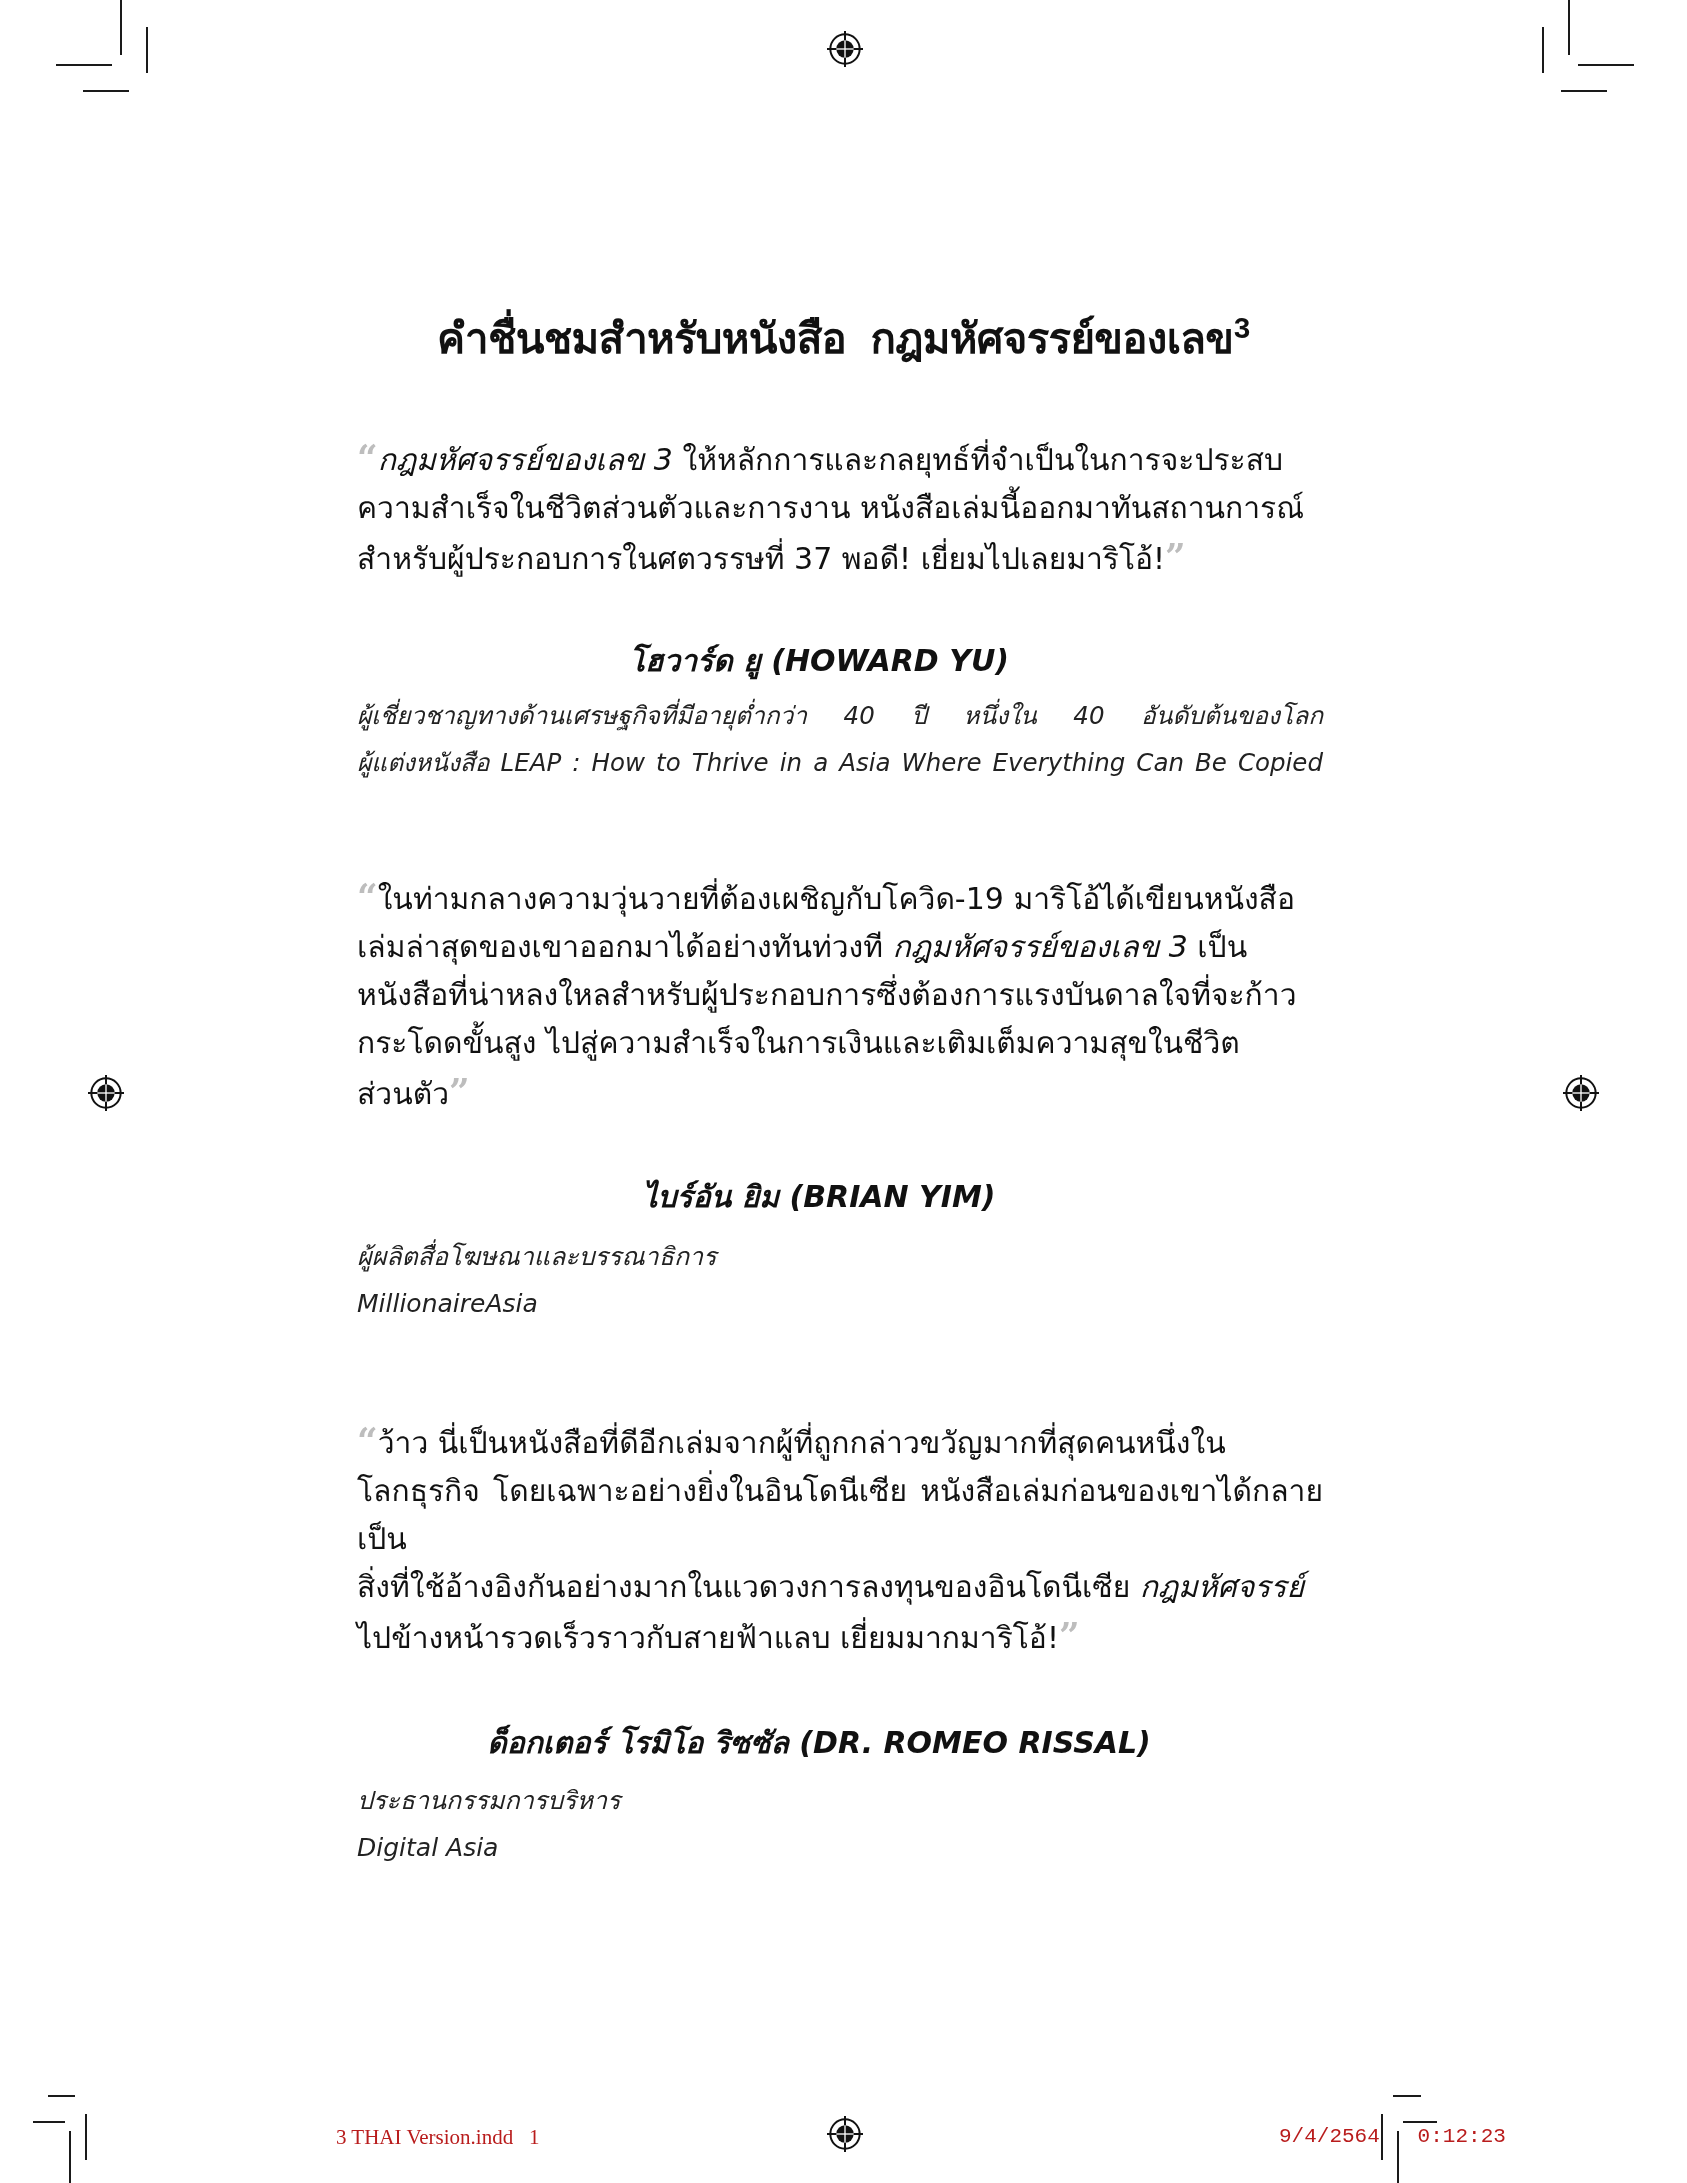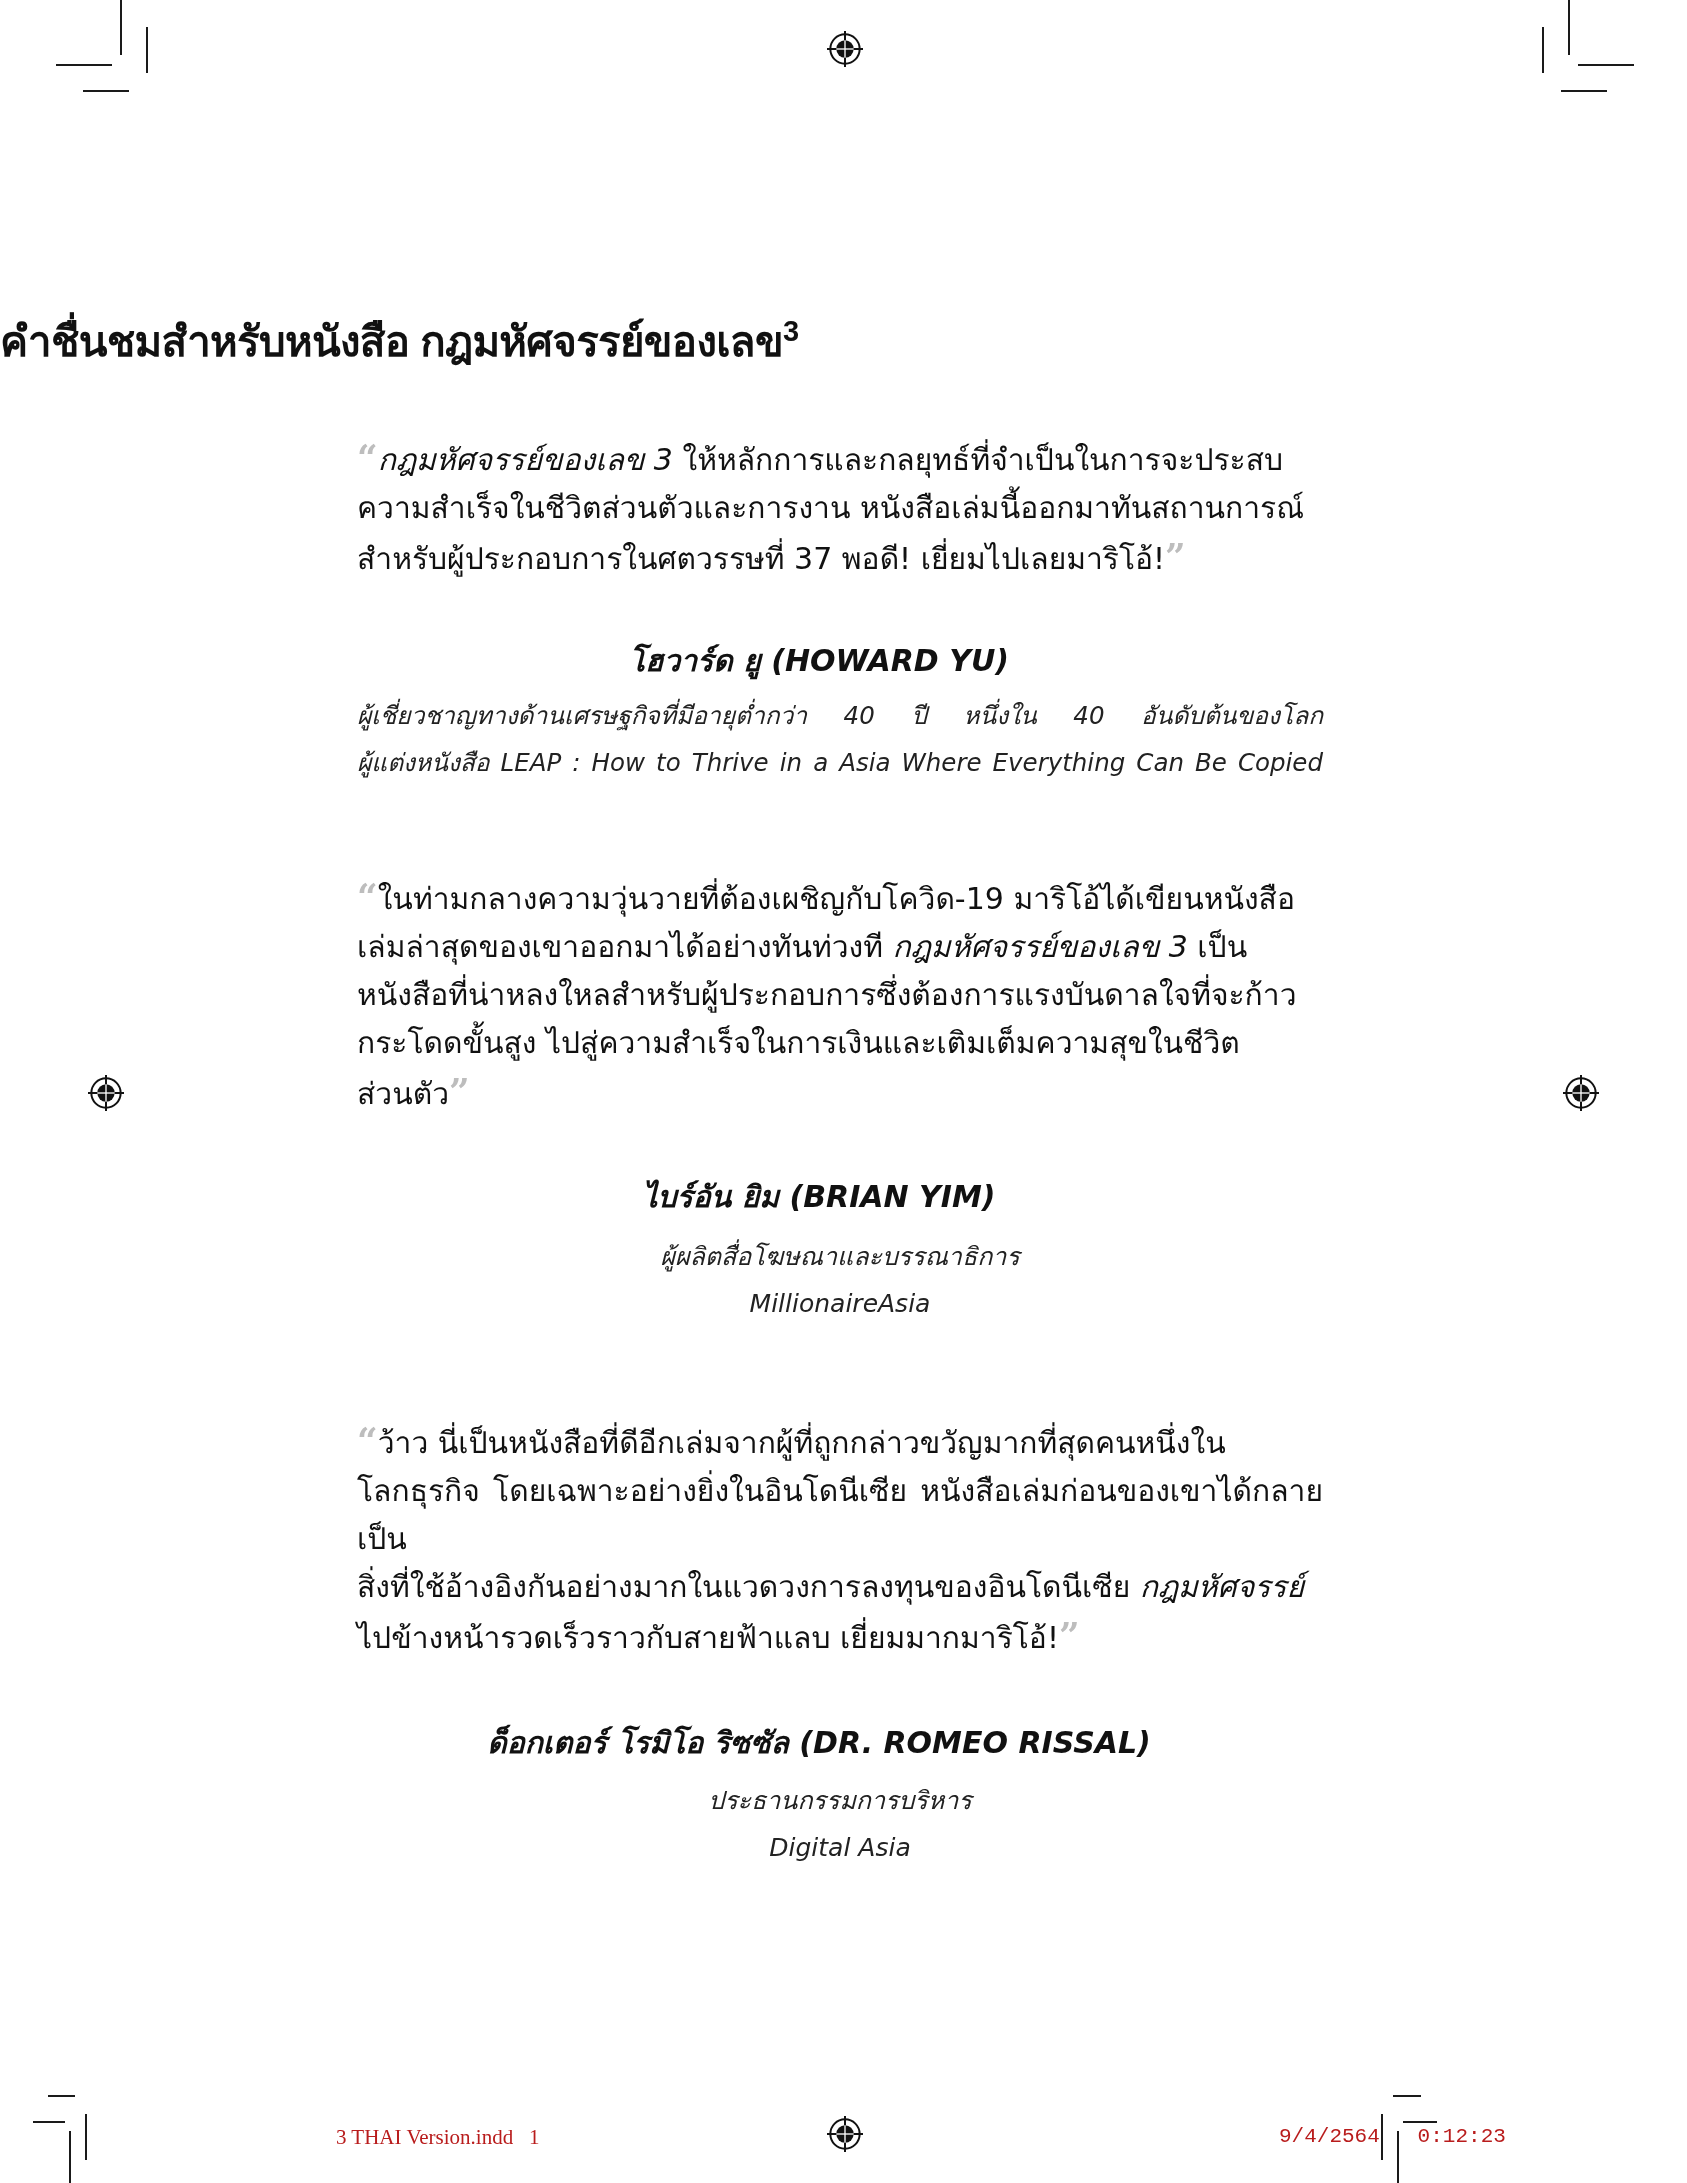--- a/index.html
+++ b/index.html
@@ -1,38 +1,38 @@
 <!DOCTYPE html>
 <html style="font-size:10.6px"><head>
 <meta charset="utf-8">
 <style>
   html, body { margin: 0; padding: 0; background: #ffffff; }
   body { width: 1687px; height: 2183px; position: relative; overflow: hidden; color: #111; }
   .mark { position: absolute; background: #1a1a1a; }
   .reg { position: absolute; width: 40px; height: 40px; }
   .page-title {
-    position: absolute; left: 0; width: 1687px; top: 301px; 
-    font-family: Liberation Sans, sans-serif; font-size: 42px; line-height: 60px; color: #111;
+    position: absolute; left: 0; width: 1687px; top: 301px; text-align: center;
+    font-family: Liberation Mono, monospace; font-size: 42px; line-height: 60px; color: #111;
     letter-spacing: -0.7px;
   }
   .page-title .t-bold { font-weight: bold; }
   .page-title sup { font-size: 29px; vertical-align: 14.6px; font-weight: bold; }
   .quote {
     position: absolute; left: 357px; width: 966px;
     font-family: "DejaVu Sans", sans-serif; font-size: 30px; line-height: 48px;
     text-align: justify; text-align-last: left; color: #111;
   }
   .quote .qm { color: #bdbdbd; font-family: "DejaVu Serif", serif; font-weight: bold; font-size: 36px; }
   .quote .book { font-style: italic; }
   .author {
     position: absolute; left: 336px; width: 966px; text-align: center;
     font-family: "DejaVu Sans", sans-serif; font-style: italic; font-weight: bold; font-size: 30px; line-height: 46px;
   }
   .role {
-    position: absolute; left: 357px; width: 966px; text-align: center;
+    position: absolute; left: 357px; width: 966px; 
     font-family: "DejaVu Sans", sans-serif; font-style: italic; font-size: 25px; line-height: 42px; color: #222;
   }
   .role.justify { text-align: justify; text-align-last: justify; font-size: 24.5px; }
   .slug { position: absolute; font-family: "Liberation Serif", serif; font-size: 21px; color: #b91c1c; }
 </style>
 </head>
 <body>
 
 <div class="mark" style="left:120px;top:0;width:2px;height:55px;"></div>
 <div class="mark" style="left:56px;top:64px;width:56px;height:2px;"></div>

